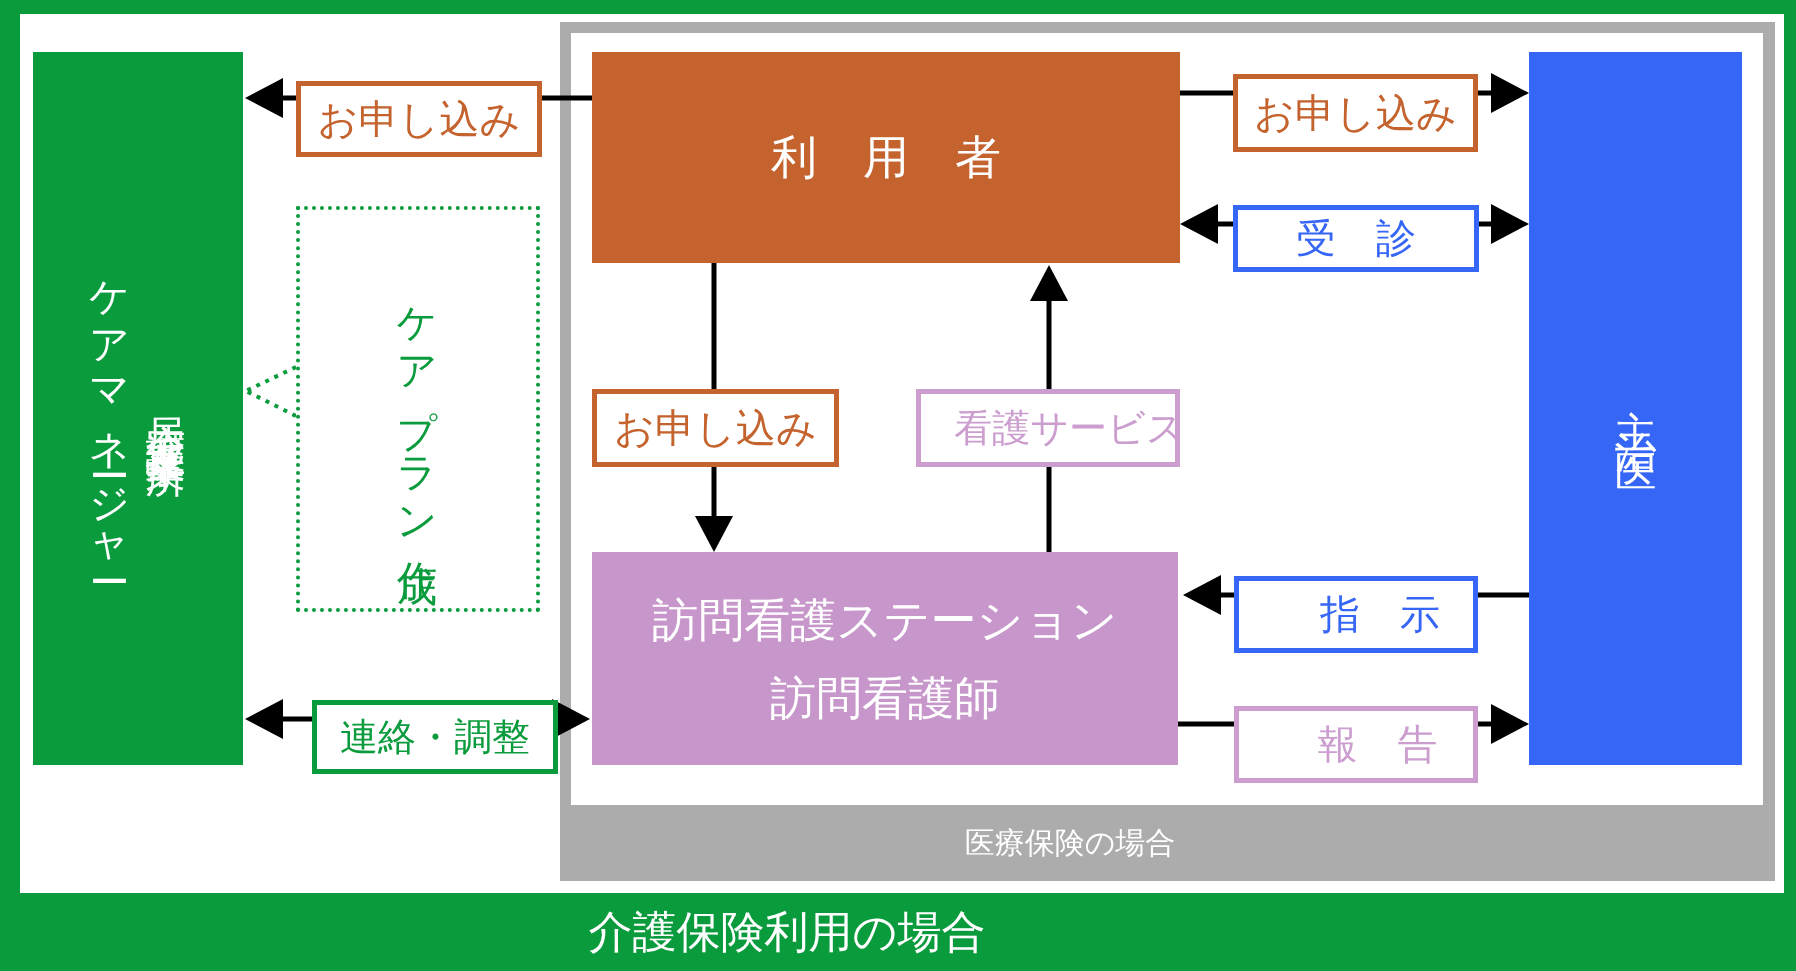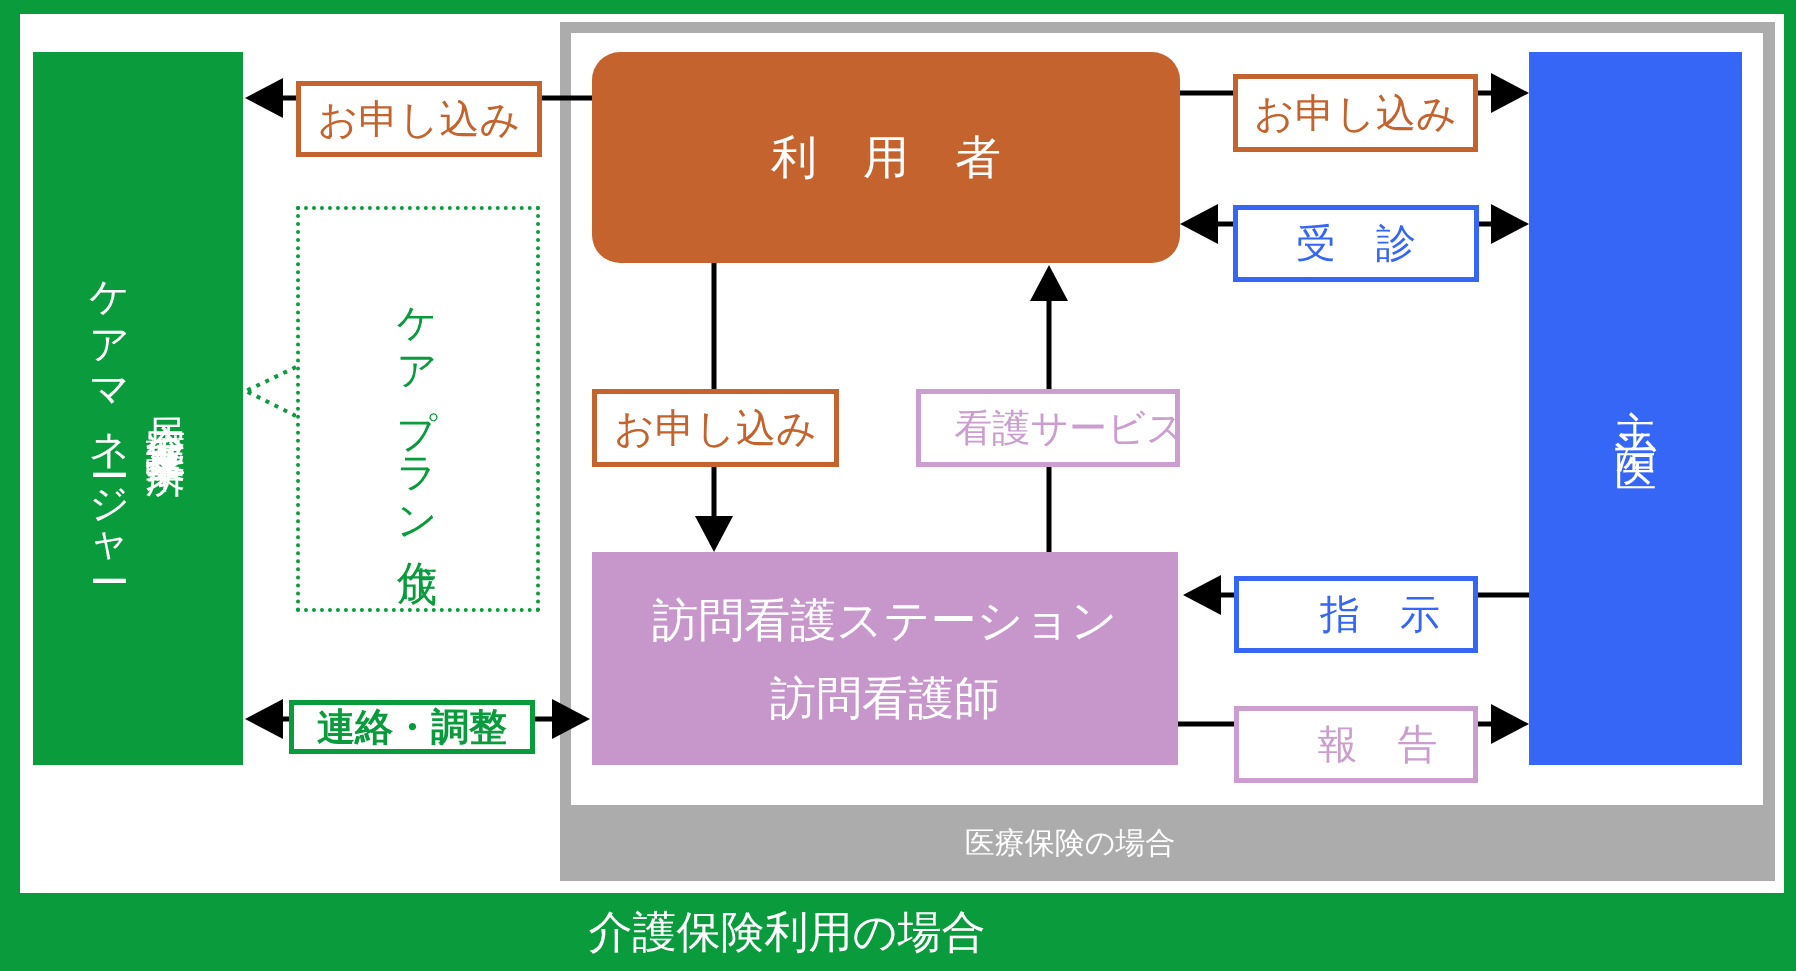--- a/index.html
+++ b/index.html
@@ -9,21 +9,21 @@
   .abs{position:absolute;}
 
   
   .green-frame{background:#0a9b3c;z-index:1;}
   
   .gray-frame{background:#acacac;z-index:1;}
 
   
   .bigbox{z-index:2;display:flex;align-items:center;justify-content:center;color:#ffffff;}
   .box-office{left:33px;top:52px;width:210px;height:713px;background:#0a9b3c;}
-  .box-user{left:592px;top:52px;width:588px;height:211px;background:#c4632d;font-size:46px;border-radius:28px;}
+  .box-user{left:592px;top:52px;width:588px;height:211px;background:#c4632d;font-size:46px;}
   .box-station{left:592px;top:552px;width:586px;height:213px;background:#c796cb;}
   .box-doctor{left:1529px;top:52px;width:213px;height:713px;background:#3666f5;}
 
   .vtext{writing-mode:vertical-rl;text-orientation:upright;text-align:center;}
   .office-text{font-size:40px;letter-spacing:5px;line-height:56px;}
   .doctor-text{font-size:42px;letter-spacing:22px;}
 
   .station-text{text-align:center;font-size:46px;line-height:78px;}
 
   
@@ -36,26 +36,26 @@
   .label-box{z-index:6;background:#ffffff;box-sizing:border-box;border:5px solid;
              display:flex;align-items:center;justify-content:center;
              font-size:40px;white-space:nowrap;margin-top:20px;}
   .c-orange{border-color:#c4632d;color:#c4632d;}
   .c-blue{border-color:#3666f5;color:#3666f5;}
   .c-pink{border-color:#cc9ecf;color:#cc9ecf;padding-left:43px;}
   .c-green{border-color:#0a9b3c;color:#0a9b3c;}
 
   .lb-apply-tl{left:296px;top:61px;width:246px;height:76px;}
   .lb-apply-tr{left:1233px;top:54px;width:245px;height:78px;}
-  .lb-consult{left:1233px;top:185px;width:246px;height:77px;}
+  .lb-consult{left:1233px;top:185px;width:246px;height:67px;}
   .lb-apply-mid{left:592px;top:369px;width:247px;height:78px;}
   .lb-nursing{left:916px;top:369px;width:264px;height:78px;font-size:38px;}
   .lb-instruction{left:1234px;top:556px;width:244px;height:77px;padding-left:48px;}
   .lb-report{left:1234px;top:686px;width:244px;height:77px;}
-  .lb-contact{left:289px;top:680px;width:246px;height:54px;font-size:38px;font-weight:bold;}
+  .lb-contact{left:312px;top:680px;width:246px;height:74px;font-size:38px;}
 
   
   .band-caption{z-index:3;color:#ffffff;white-space:nowrap;transform:translate(-50%,-50%);}
   .cap-medical{left:1070px;top:843px;font-size:30px;}
   .cap-kaigo{left:787px;top:932px;font-size:44px;}
 
   svg.arrows{position:absolute;left:0;top:0;z-index:5;}
 </style>
 </head>
 <body>

